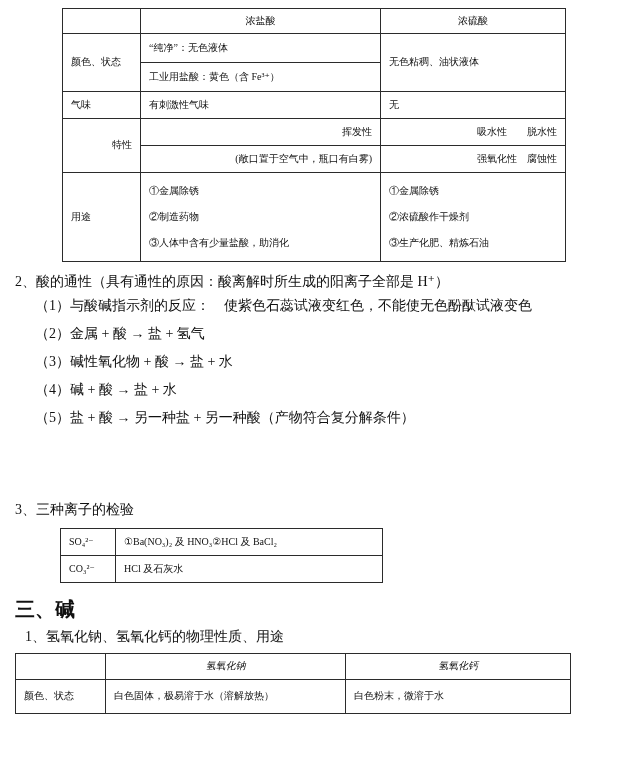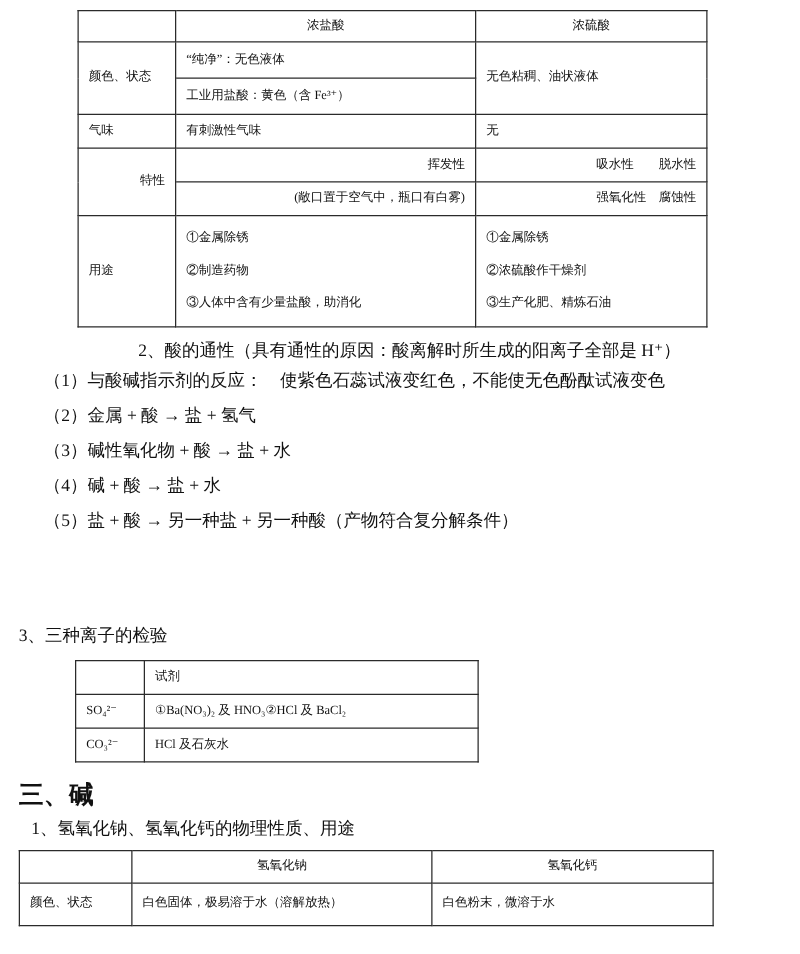--- a/index.html
+++ b/index.html
@@ -29,38 +29,38 @@
   .t1 .c3 { width:185px; }
   .t1 tr.r-header td { height:25px; }
   .t1 tr.r-sub td { height:29px; }
   .t1 tr.r-smell td { height:27px; }
   .t1 tr.r-trait td { height:27px;text-align:right; }
   .t1 td.uses-cell { padding:5px 8px; }
   .use-line { line-height:26px; height:26px; white-space:nowrap; }
 
   
   .line { white-space:nowrap; }
-  .sec2-title { margin:10px 0 0 15px; height:20px; line-height:20px;text-align:center; }
+  .sec2-title { margin:10px 0 0 15px; height:20px; line-height:20px; }
   .sec2-item { margin-left:35px; height:28px; line-height:28px; }
   .sec3-title { margin:68px 0 0 15px; height:20px; line-height:20px; }
 
   
   .t2 { margin-top:8px; margin-left:60px; width:322px; }
   .t2 .c1 { width:55px; }
   .t2 .c2 { width:267px; }
   .t2 td { height:27px; }
 
   
   .base-heading { margin:14px 0 0 15px; height:24px; line-height:24px; font-weight:bold; font-size:20px; }
   .base-subtitle { margin:6px 0 0 25px; height:20px; line-height:20px; }
   .t3 { margin-top:6px; margin-left:15px; width:555px; }
   .t3 .c1 { width:90px; }
   .t3 .c2 { width:240px; }
   .t3 .c3 { width:225px; }
-  .t3 tr.r-header td { height:26px; }
+  .t3 tr.r-header td { height:26px;font-style:italic; }
   .t3 tr.r-data td { height:34px; }
 </style>
 </head>
 <body>
 
 <div class="page">
 
   <table class="t1">
     <colgroup>
         <col class="c1">
@@ -120,24 +120,20 @@
 
   <div class="line sec3-title">3、三种离子的检验</div>
 
   <table class="t2">
     <colgroup>
         <col class="c1">
         <col class="c2">
       </colgroup>
     <tbody>
       <tr>
-        <td></td>
-        <td>试剂</td>
-      </tr>
-      <tr>
         <td>SO₄²⁻</td>
         <td>①Ba(NO₃)₂ 及 HNO₃②HCl 及 BaCl₂</td>
       </tr>
       <tr>
         <td>CO₃²⁻</td>
         <td>HCl 及石灰水</td>
       </tr>
     </tbody>
   </table>
 

